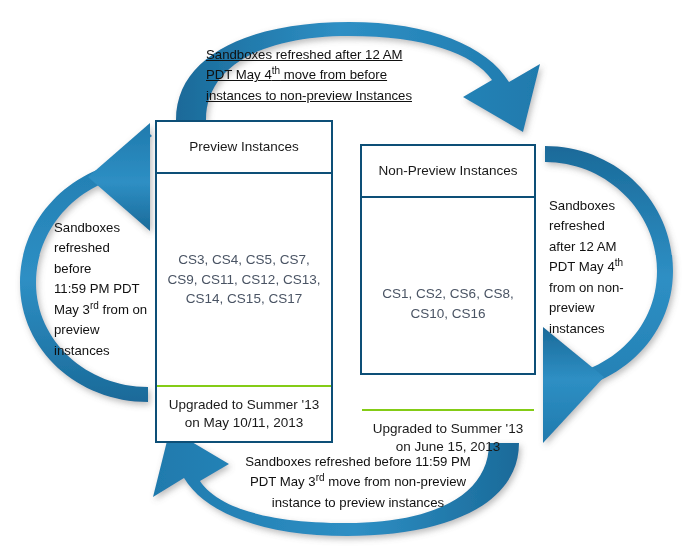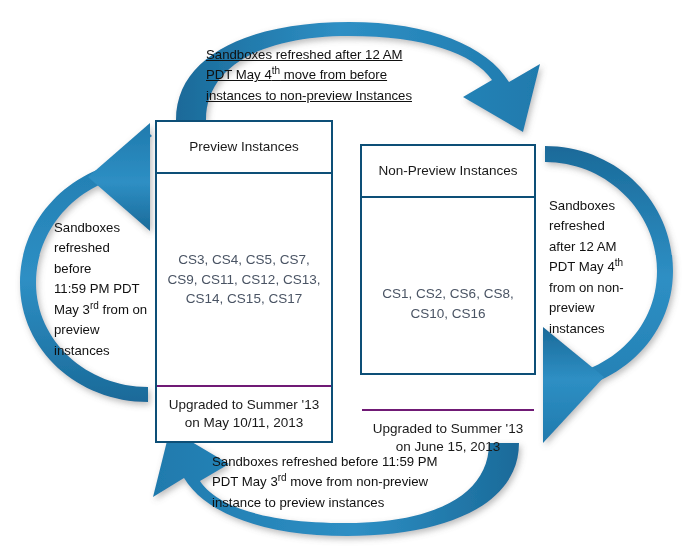--- a/index.html
+++ b/index.html
@@ -62,21 +62,21 @@
   }
   .box-body span {
     font-size: 13.5px;
     color: #4a5464;
     text-align: center;
     line-height: 1.45;
   }
   .box-footer {
     box-sizing: border-box;
     height: 56px;
-    border-top: 2px solid #701a75;
+    border-top: 2px solid #84cc16;
     display: flex;
     align-items: center;
     justify-content: center;
     padding: 16px 6px;
   }
   .box-footer span {
     font-size: 13.5px;
     color: #1a1a1a;
     text-align: center;
     line-height: 1.35;
@@ -94,20 +94,21 @@
     vertical-align: super;
     line-height: 0;
   }
   #caption-top {
     left: 206px; top: 45px; width: 285px;
     text-align: left;
     text-decoration: underline;
   }
   #caption-bottom {
     left: 212px; top: 452px; width: 292px;
+    text-align: center;
   }
   #caption-left {
     left: 54px; top: 218px; width: 108px;
     text-align: left;
   }
   #caption-right {
     left: 549px; top: 196px; width: 110px;
     text-align: left;
   }
 </style>

